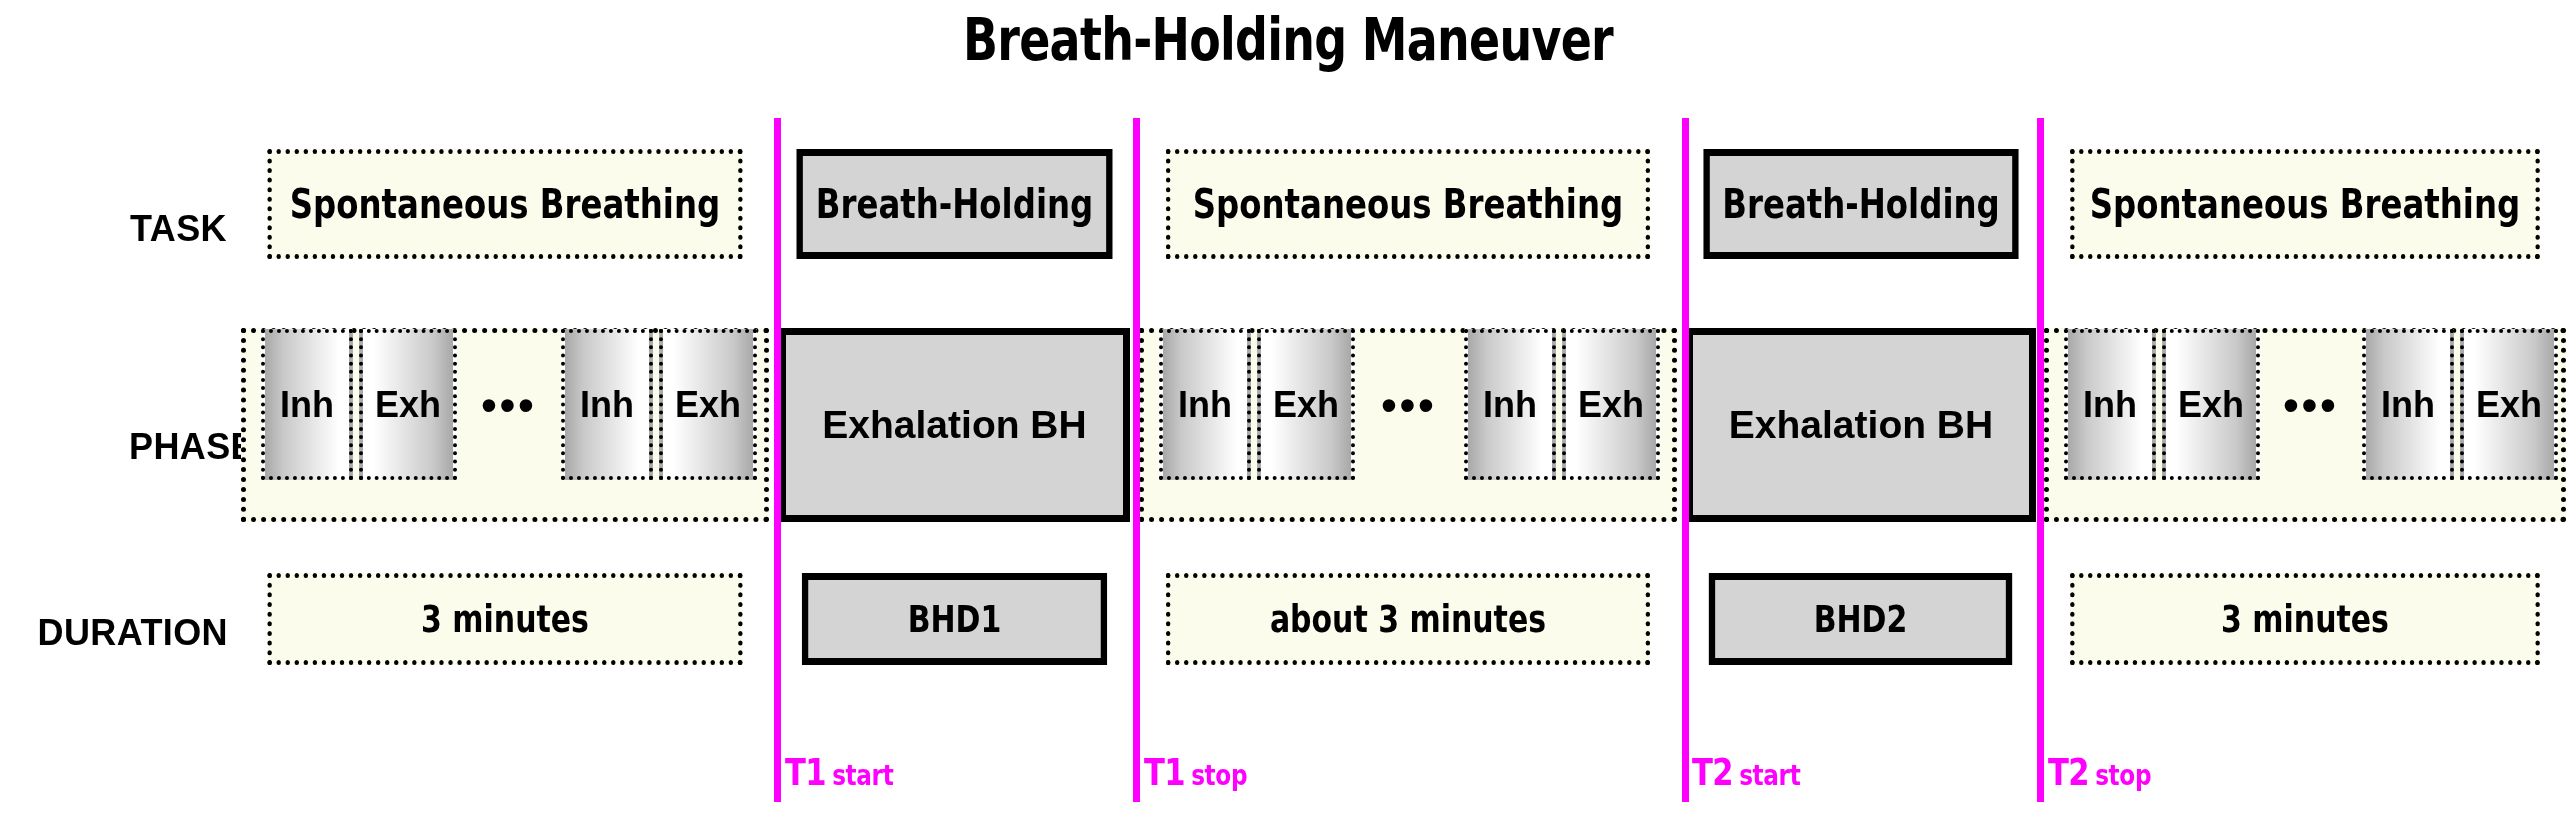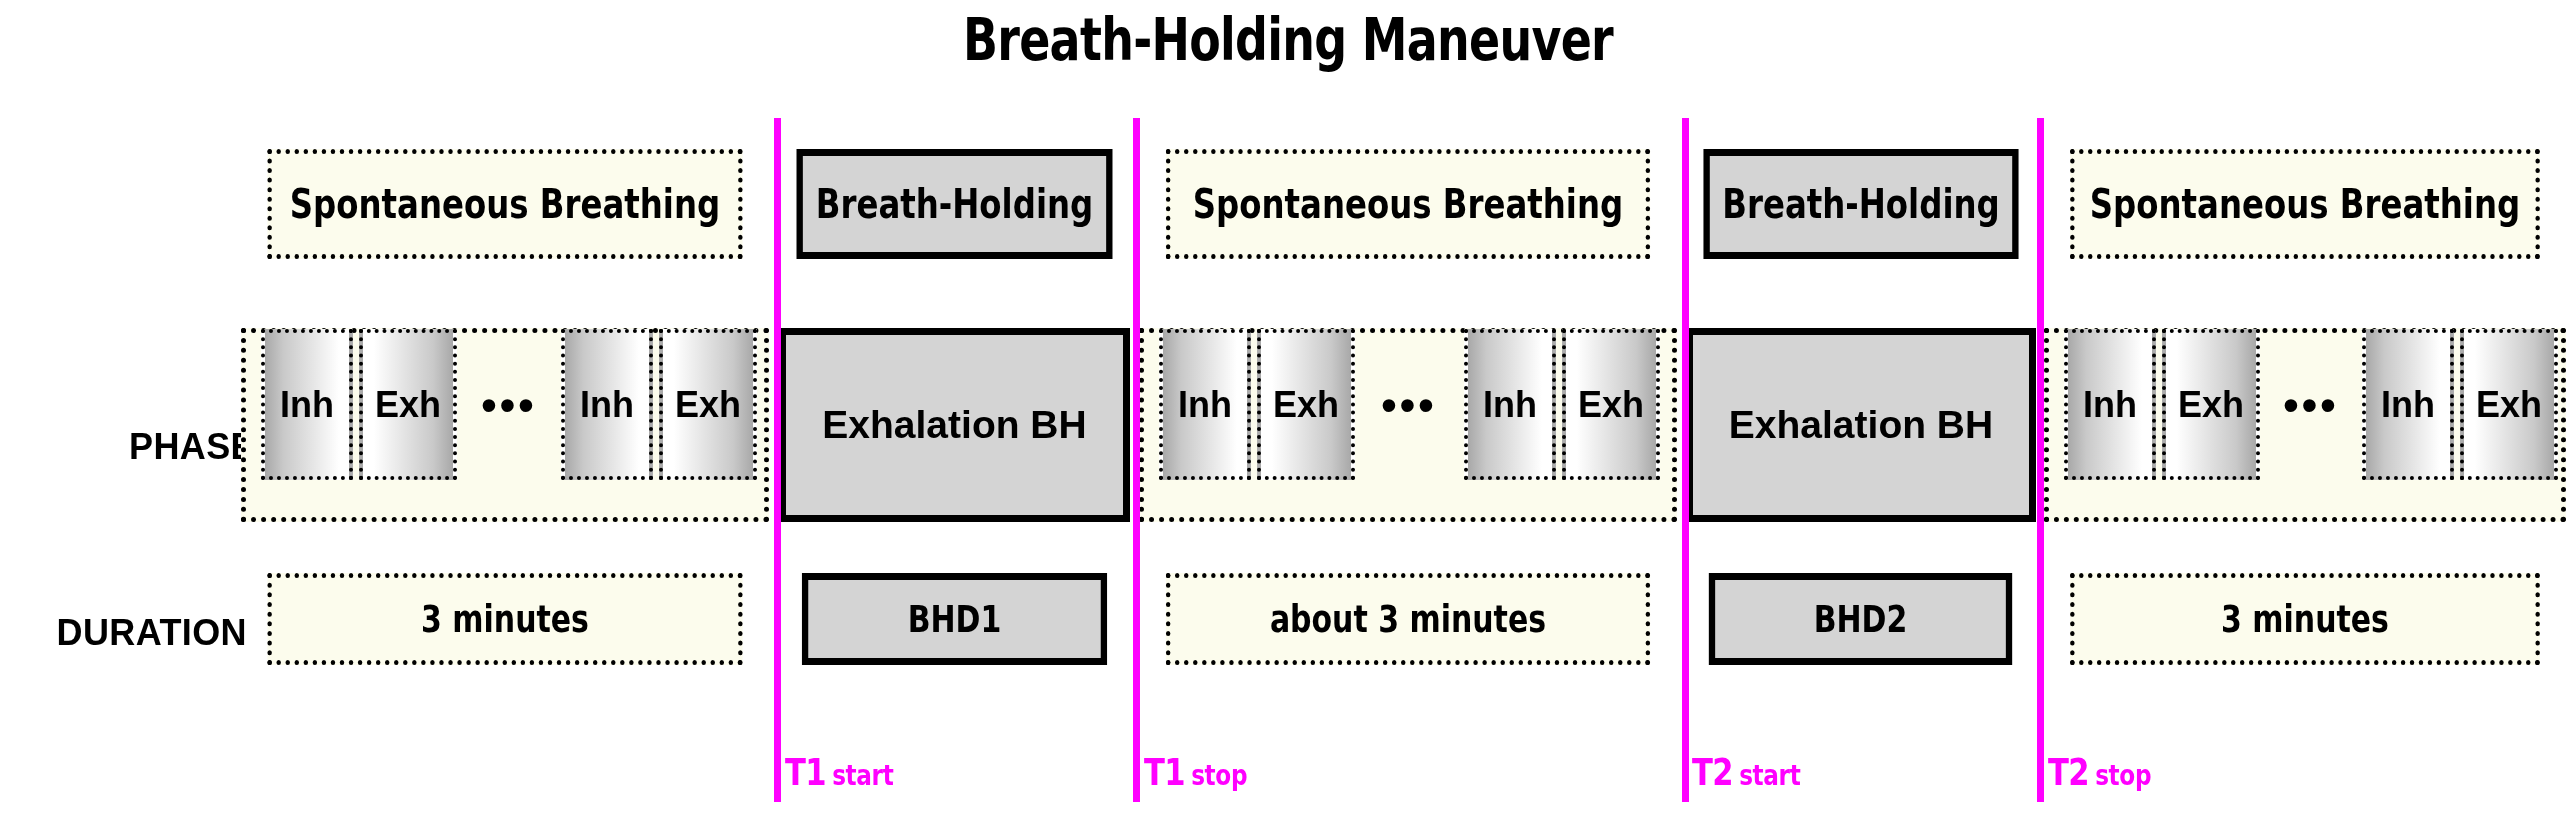--- a/index.html
+++ b/index.html
@@ -32,21 +32,21 @@
     font-family:"Liberation Sans","DejaVu Sans",sans-serif;
     font-weight:bold;
     font-size:36px;
     color:#000;
     text-align:right;
     white-space:nowrap;
     letter-spacing:0.4px;
   }
   #lbl-task{left:0;width:227px;top:208px;}
   #lbl-phase{left:0;width:227px;top:426px;margin-left:28px;}
-  #lbl-duration{left:8px;width:227px;top:612px;padding-left:12px;}
+  #lbl-duration{left:1px;width:227px;top:612px;}
 
   
   .box{
     position:absolute;
     box-sizing:border-box;
     display:flex;align-items:center;justify-content:center;
     color:#000;
     white-space:nowrap;
   }
   .dotted{
@@ -118,20 +118,21 @@
   .vlabel .big{font-size:37px;letter-spacing:-0.8px;}
   .vlabel .small{font-size:28px;margin-left:7px;letter-spacing:-0.4px;}
 </style>
 </head>
 <body>
 
 <div id="title">Breath-Holding Maneuver</div>
 
 <div id="diagram">
 
+  <div class="rowlabel" id="lbl-task">TASK</div>
   <div class="rowlabel" id="lbl-phase">PHASE</div>
   <div class="rowlabel" id="lbl-duration">DURATION</div>
 
   <div class="box dotted task-box cond" style="left:241px;width:528px;">Spontaneous Breathing</div>
   <div class="box solid task-box cond" style="left:779px;width:351px;">Breath-Holding</div>
   <div class="box dotted task-box cond" style="left:1139px;width:538px;">Spontaneous Breathing</div>
   <div class="box solid task-box cond" style="left:1686px;width:350px;">Breath-Holding</div>
   <div class="box dotted task-box cond" style="left:2044px;width:522px;">Spontaneous Breathing</div>
 
   <div class="box dotted phase-box" style="left:241px;width:528px;"></div>

